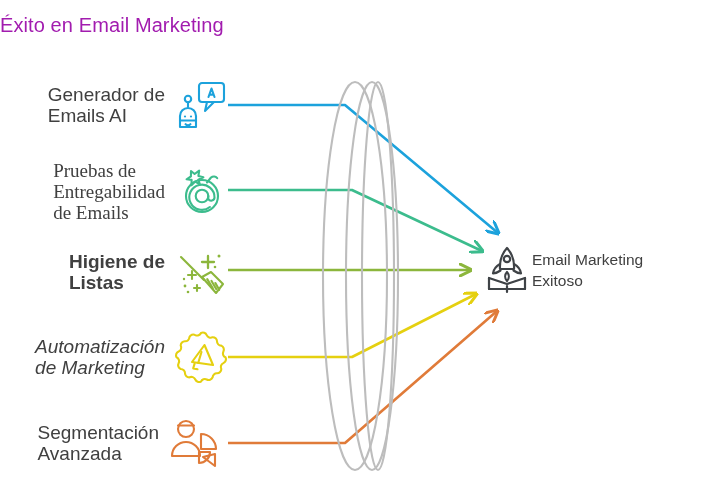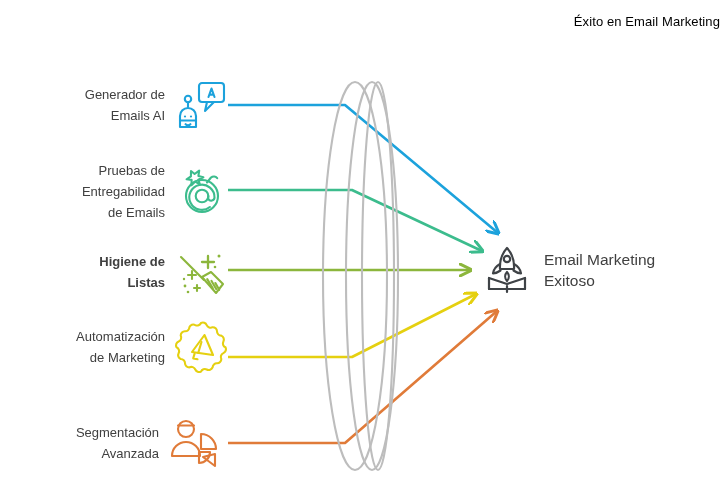--- a/index.html
+++ b/index.html
@@ -19,53 +19,52 @@
     position: absolute;
     inset: 0;
     width: 720px;
     height: 481px;
   }
   .title {
     position: absolute;
     left: 0;
     top: 14px;
     width: 720px;
-    text-align: right;
-    font-size: 13px;
-    color: #000000;
+    text-align: left;
+    font-size: 20px;
+    color: #a21caf;
     letter-spacing: .1px;
     white-space: pre;
   }
   .row {
     position: absolute;
     display: flex;
     align-items: center;
     justify-content: flex-end;
     gap: 9px;
   }
   .row .label {
-    font-size: 13px;
+    font-size: 19px;
     line-height: 21px;
     color: #404040;
-    text-align: right;
+    text-align: left;
     white-space: pre-line;
   }
   .row .icon {
     width: 54px;
     height: 54px;
     flex: 0 0 54px;
     display: block;
   }
   .target {
     position: absolute;
     left: 482px;
     top: 245px;
     display: flex;
     align-items: center;
-    gap: 12px;
   }
   .target .icon {
     width: 50px;
     height: 50px;
     flex: 0 0 50px;
     display: block;
   }
   .target .label {
     font-size: 15.5px;
     line-height: 21px;
@@ -123,21 +122,21 @@
     <circle cx="14" cy="21" r="3.2"></circle>
     <path d="M14,24.2 L14,29"></path>
     <path d="M6,49 L6,38 a8,8 0 0 1 16,0 L22,49 Z"></path>
     <path d="M6,42.5 L22,42.5"></path>
     <circle cx="11" cy="38.5" r="1.1" fill="#1CA2DC" stroke="none"></circle>
     <circle cx="17" cy="38.5" r="1.1" fill="#1CA2DC" stroke="none"></circle>
     <path d="M11.5,46.2 a3.2,3.2 0 0 0 5,0"></path>
   </svg>
 </div>
 
-<div class="row" style="left:14px; top:155px; width:214px; height:72px;">
+<div class="row" style="left:14px; top:155px; width:214px; height:72px;font-family:Liberation Serif, serif;">
   <div class="label">Pruebas de
 Entregabilidad
 de Emails</div>
   <svg class="icon" viewBox="0 0 54 54" fill="none" stroke="#3CBC8D" stroke-width="2.1" stroke-linecap="round" stroke-linejoin="round">
     <circle cx="28" cy="32" r="16"></circle>
     <circle cx="28" cy="32" r="6.3"></circle>
     <path d="M34.3,32 L34.3,35.2 a3.4,3.4 0 0 0 6.2,-1.6 a12.6,12.6 0 1 0 -4.6,9.4" stroke-width="2.1"></path>
     <path d="M33,18.5 L37,13.5 a4.5,4.5 0 0 1 6.2,0.6"></path>
     <path d="M17,7 L20.6,10 L25.2,6.6 L24.4,12 L29.4,13.2 L24.3,15.6 L25.9,20.4 L21.2,17.6 L17.5,21.2 L17.6,15.9 L12.6,15.3 L16.9,12.4 Z"></path>
   </svg>
@@ -154,21 +153,21 @@
     <path d="M18,26 L18,34 M14,30 L22,30" stroke-width="2.1"></path>
     <path d="M23,40 L23,46 M20,43 L26,43" stroke-width="2.1"></path>
     <circle cx="45" cy="11" r="1.5" fill="#8CB63C" stroke="none"></circle>
     <circle cx="41" cy="22" r="1.3" fill="#8CB63C" stroke="none"></circle>
     <circle cx="11" cy="41" r="1.4" fill="#8CB63C" stroke="none"></circle>
     <circle cx="14" cy="47" r="1.3" fill="#8CB63C" stroke="none"></circle>
     <circle cx="10" cy="34" r="1.2" fill="#8CB63C" stroke="none"></circle>
   </svg>
 </div>
 
-<div class="row" style="left:14px; top:322px; width:214px; height:50px;">
+<div class="row" style="left:14px; top:332px; width:214px; height:50px;font-style:italic;">
   <div class="label">Automatización
 de Marketing</div>
   <svg class="icon" viewBox="0 0 54 54" fill="none" stroke="#E5D010" stroke-width="2.1" stroke-linecap="round" stroke-linejoin="round">
     <path d="M27,3
              a4.2,4.2 0 0 1 5.7,2.1 a4.2,4.2 0 0 0 5.9,2.1 a4.2,4.2 0 0 1 4.4,4.1 a4.2,4.2 0 0 0 4.3,4.3 a4.2,4.2 0 0 1 2.1,5.8 a4.2,4.2 0 0 0 2.1,5.9 a4.2,4.2 0 0 1 -2.1,5.8 a4.2,4.2 0 0 0 -2.1,5.9 a4.2,4.2 0 0 1 -4.3,4.3 a4.2,4.2 0 0 0 -4.4,4.1 a4.2,4.2 0 0 1 -5.9,2.1 a4.2,4.2 0 0 0 -5.7,2.1
              a4.2,4.2 0 0 1 -5.7,-2.1 a4.2,4.2 0 0 0 -5.9,-2.1 a4.2,4.2 0 0 1 -4.4,-4.1 a4.2,4.2 0 0 0 -4.3,-4.3 a4.2,4.2 0 0 1 -2.1,-5.8 a4.2,4.2 0 0 0 -2.1,-5.9 a4.2,4.2 0 0 1 2.1,-5.8 a4.2,4.2 0 0 0 2.1,-5.9 a4.2,4.2 0 0 1 4.3,-4.3 a4.2,4.2 0 0 0 4.4,-4.1 a4.2,4.2 0 0 1 5.9,-2.1 a4.2,4.2 0 0 0 5.7,-2.1 Z"></path>
     <path d="M30.5,15 L18,32 L39,35 Z"></path>
     <path d="M20.6,33.6 L19.2,38.4 L23.5,39.2"></path>
     <path d="M24.2,33 L27.5,22"></path>
   </svg>

